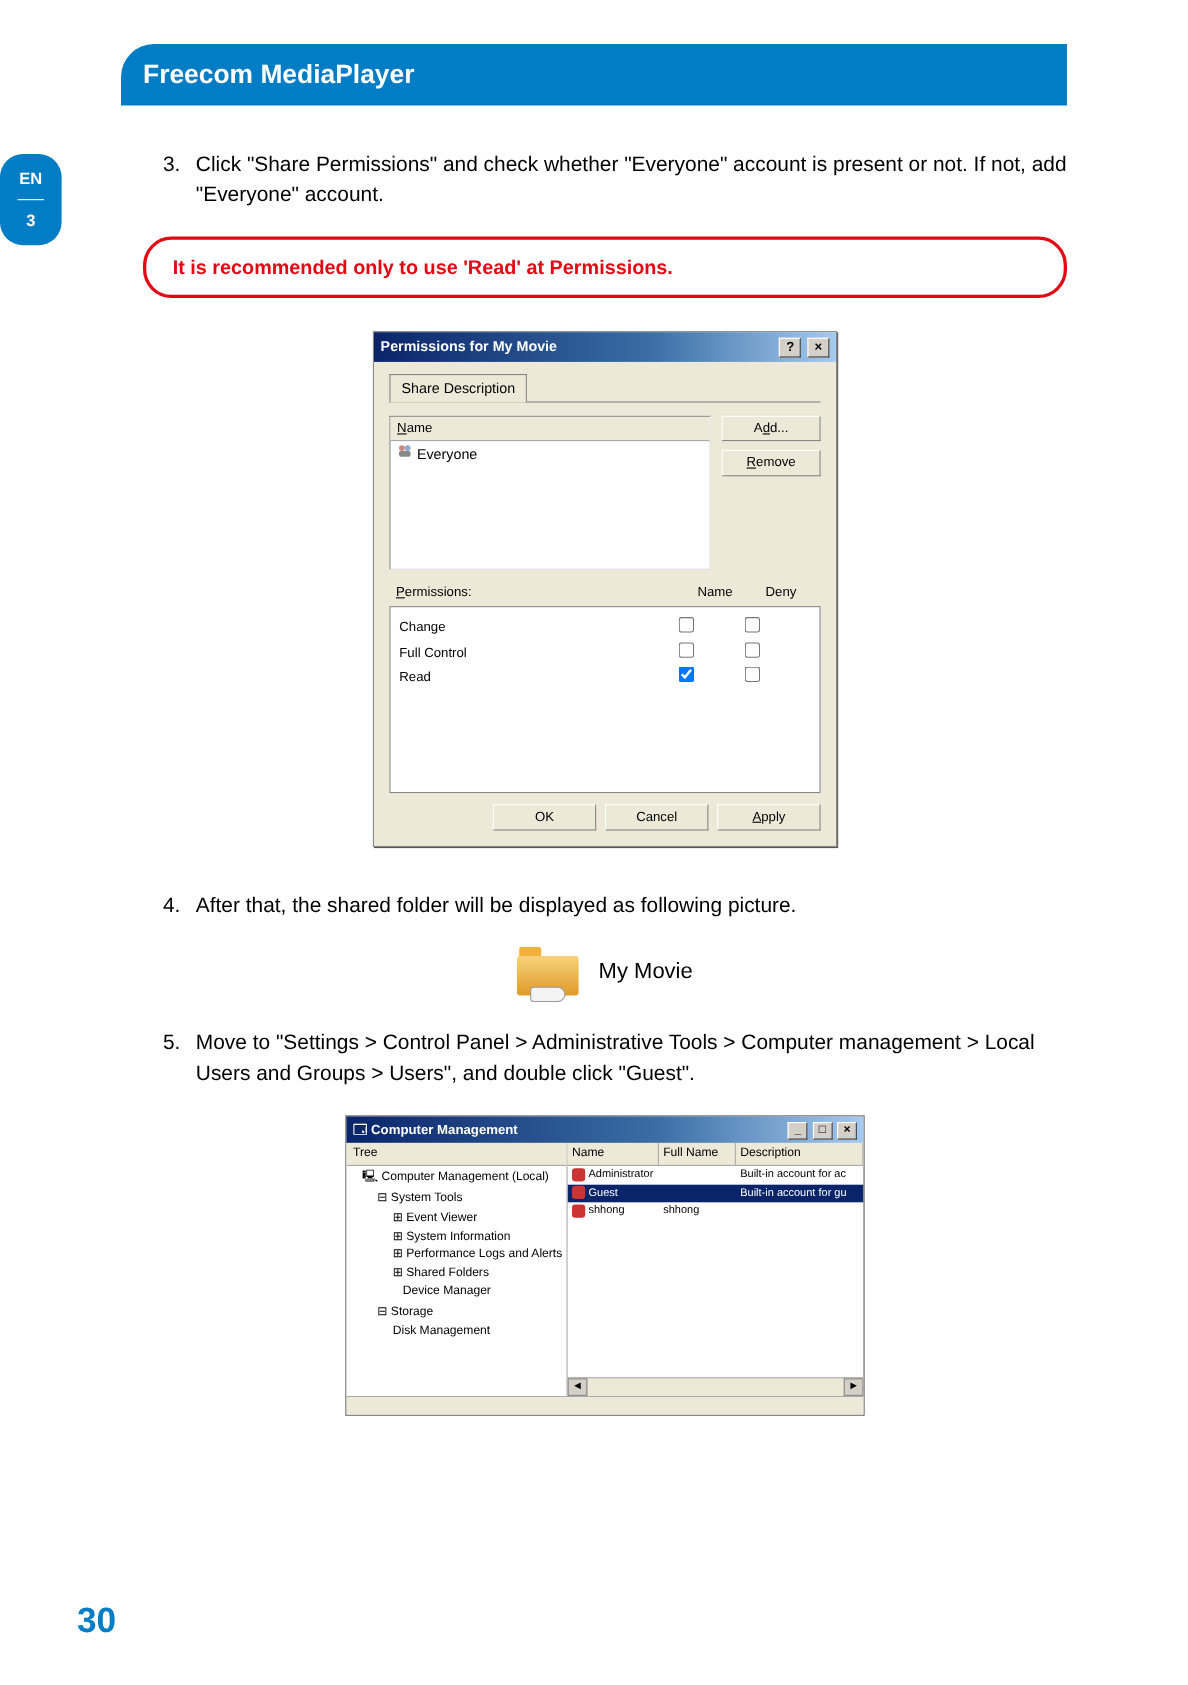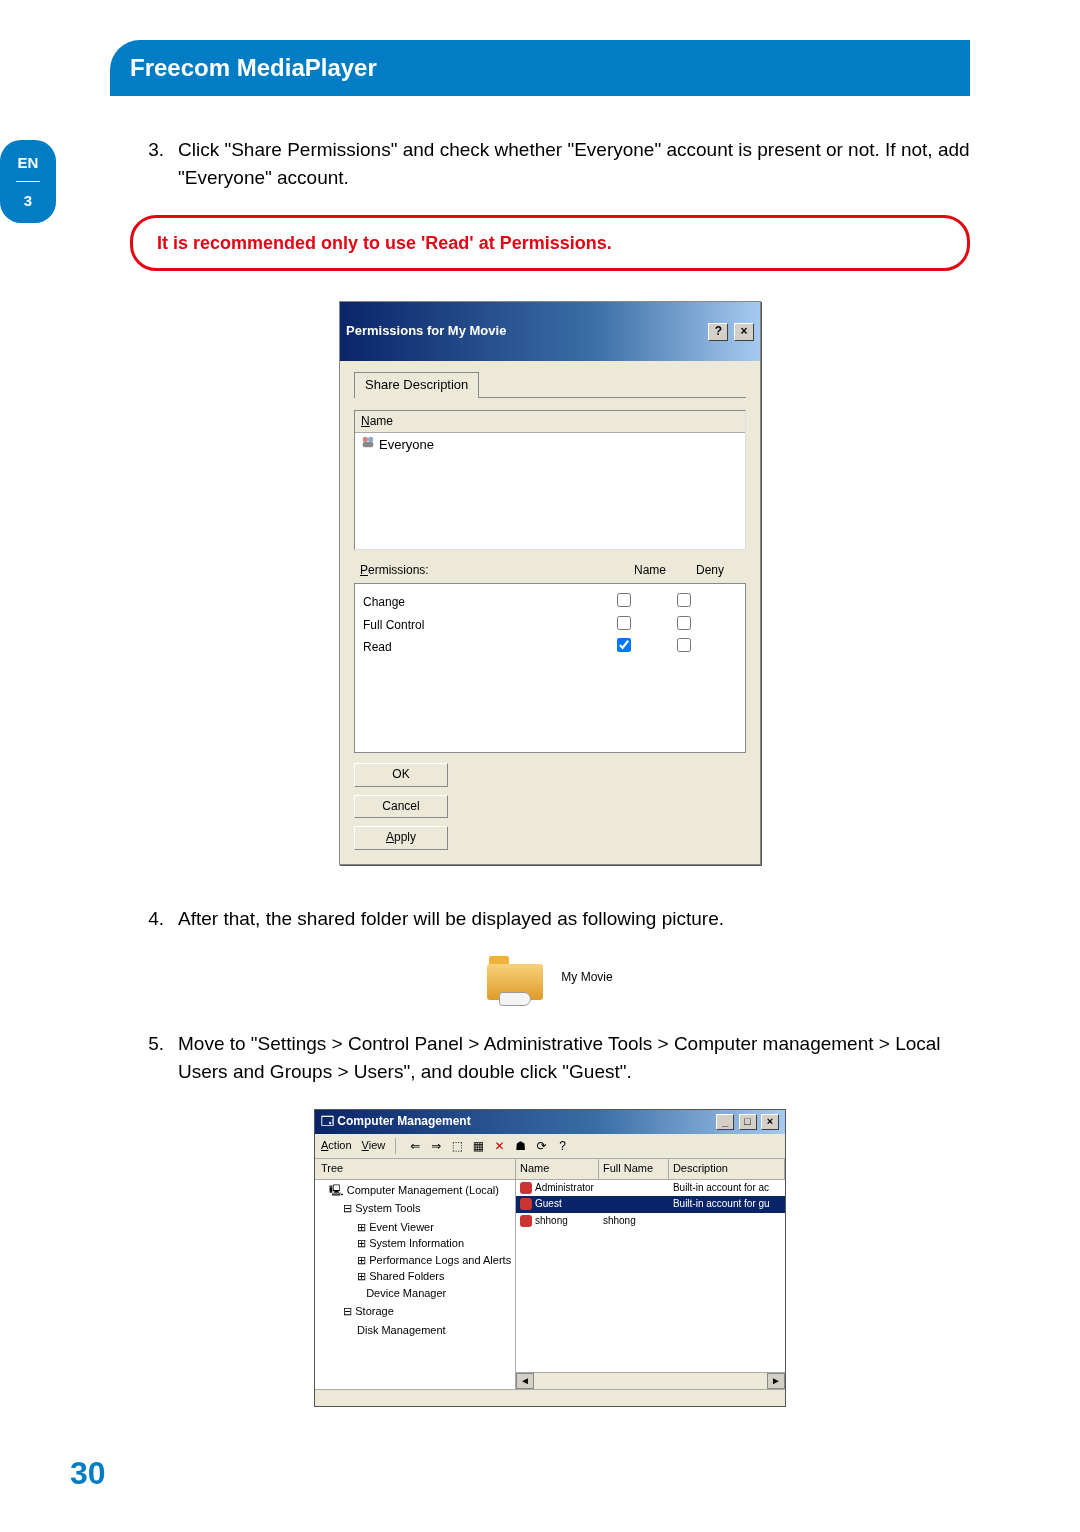--- a/index.html
+++ b/index.html
@@ -78,21 +78,21 @@
     font-family: Tahoma, Verdana, sans-serif;
     font-size: 13px;
     border: 1px solid #888;
     background: #ece9d8;
     box-shadow: 1px 1px 0 #555;
   }
   .dialog .titlebar {
     background: linear-gradient(to right, #0a246a, #3a6ea5 60%, #a6caf0);
     color: #fff;
     font-weight: bold;
-    padding: 20px 6px;
+    padding: 4px 6px;
     display: flex;
     align-items: center;
     justify-content: space-between;
   }
   .titlebar .ctrls span {
     background: #d4d0c8;
     color: #000;
     border: 1px solid #fff;
     border-right-color: #404040;
     border-bottom-color: #404040;
@@ -170,21 +170,20 @@
     align-items: center;
     margin: 3px 0;
     font-size: 12px;
   }
   .cb { width: 14px; height: 14px; margin: 0 auto; }
   .dlg-btns {
     display: flex;
     justify-content: flex-end;
     gap: 8px;
     padding: 10px 0 0 0;
-    flex-direction: column;
   }
   .dlg-btns .winbtn { width: 80px; }
   
   .folder-line {
     display: flex;
     align-items: center;
     justify-content: center;
     gap: 18px;
     margin: 10px auto 30px auto;
   }
@@ -208,21 +207,21 @@
     border-radius: 3px;
   }
   .folder-icon .hand {
     position: absolute;
     bottom: -6px; left: 12px;
     width: 30px; height: 12px;
     background: #f4f4f4;
     border: 1px solid #999;
     border-radius: 6px 12px 12px 6px;
   }
-  .folder-label { font-size: 12px; }
+  .folder-label { font-size: 20px; }
   
   .cm-window {
     width: 470px;
     margin: 10px auto 0 auto;
     font-family: Tahoma, Verdana, sans-serif;
     font-size: 12px;
     border: 1px solid #555;
     background: #fff;
   }
   .cm-window .titlebar {
@@ -353,20 +352,24 @@
               <span class="people-icon">
                 <svg viewBox="0 0 16 16">
                     <circle cx="5" cy="5" r="3" fill="#c88"></circle>
                     <circle cx="11" cy="5" r="3" fill="#8ac"></circle>
                     <rect x="2" y="8" width="12" height="6" rx="2" fill="#888"></rect>
                   </svg>
               </span>
               <span>Everyone</span>
             </div>
           </div>
+          <div class="btncol">
+            <div class="winbtn">A<span class="u">d</span>d...</div>
+            <div class="winbtn"><span class="u">R</span>emove</div>
+          </div>
         </div>
 
         <div class="perm-header">
           <div><span class="u">P</span>ermissions:</div>
           <div style="text-align:center">Name</div>
           <div style="text-align:center">Deny</div>
         </div>
         <div class="perm-list">
           <div class="perm-row">
             <div>Change</div>
@@ -412,35 +415,20 @@
       <div class="step-body">Move to "Settings &gt; Control Panel &gt; Administrative Tools &gt; Computer management &gt; Local Users and Groups &gt; Users", and double click "Guest".</div>
     </div>
 
     <div class="cm-window">
       <div class="titlebar">
         <span>🗔 <span>Computer Management</span></span>
         <span class="ctrls">
           <span>_</span>
           <span>□</span>
           <span>×</span>
-        </span>
-      </div>
-      <div class="cm-toolbar">
-        <span><span class="u">A</span>ction</span>
-        <span><span class="u">V</span>iew</span>
-        <span style="border-left:1px solid #aaa; height:16px;"></span>
-        <span class="tbicons">
-          <span>⇐</span>
-          <span>⇒</span>
-          <span>⬚</span>
-          <span>▦</span>
-          <span style="color:#c00;">✕</span>
-          <span>☗</span>
-          <span>⟳</span>
-          <span>?</span>
         </span>
       </div>
       <div class="cm-body">
         <div class="cm-tree">
           <div class="treehdr">Tree</div>
           <ul>
             <li>🖳 <span>Computer Management (Local)</span>
               <ul>
                 <li>⊟ <span>System Tools</span>
                   <ul>

